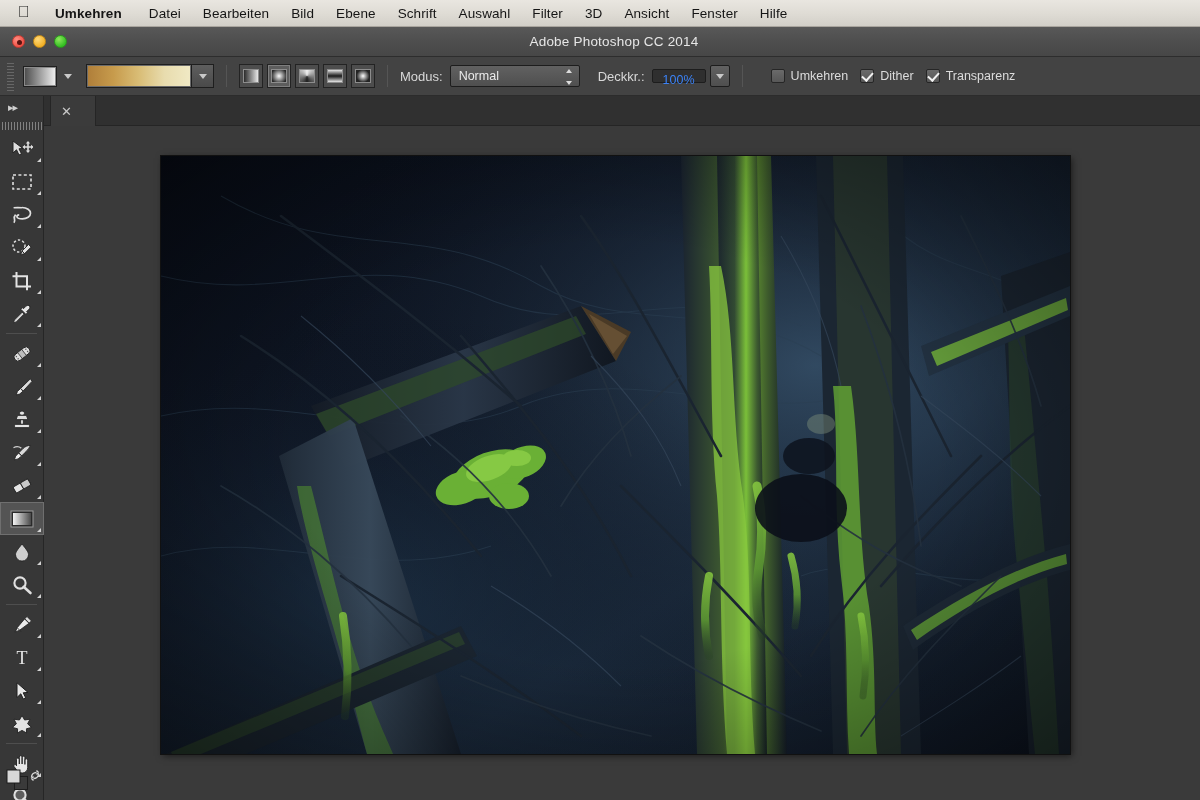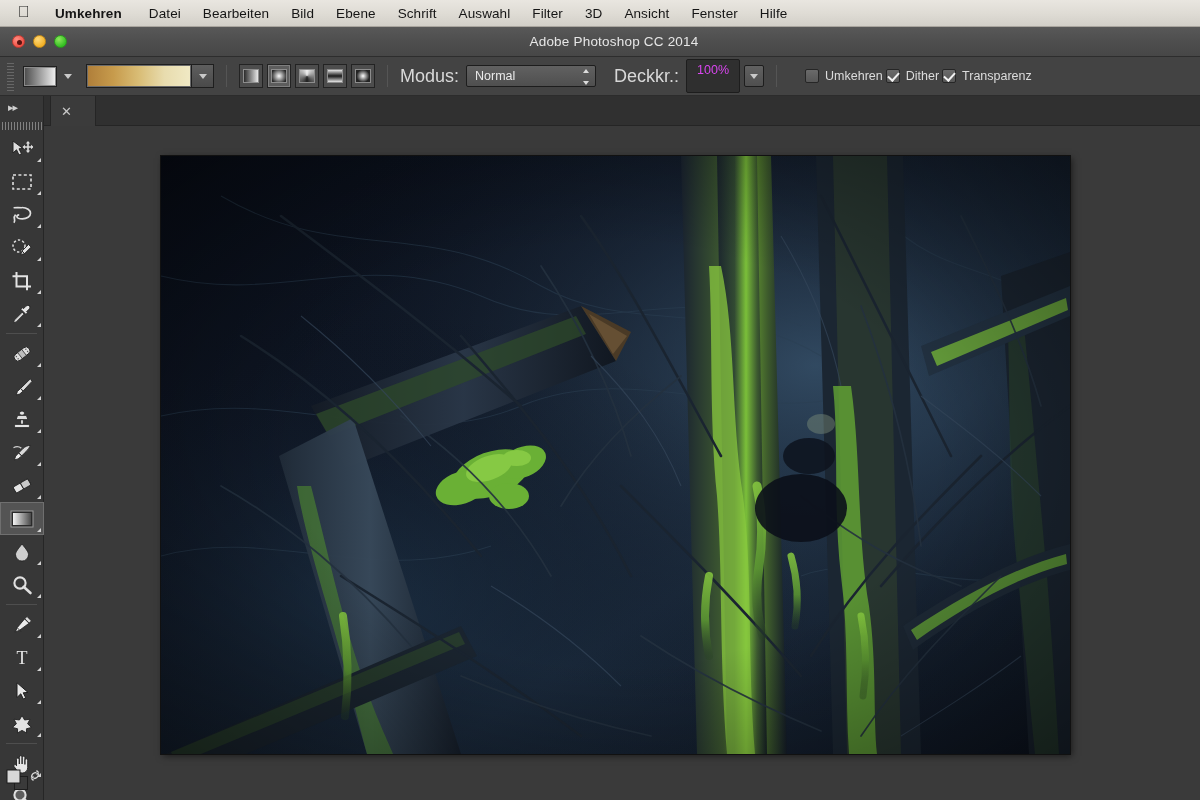--- a/index.html
+++ b/index.html
@@ -94,45 +94,45 @@
     background: #4d4d4d; display: flex; align-items: center; justify-content: center;
   }
   .gtype.on { background: #5d5d5d; box-shadow: inset 0 0 0 1px #7e7e7e; }
   .gtype i { display: block; width: 16px; height: 14px; border: 1px solid #8d8d8d; }
   .gt-linear i { background: linear-gradient(to right, #2b2b2b, #e8e8e8); }
   .gt-radial i { background: radial-gradient(circle at 50% 50%, #f0f0f0 5%, #2b2b2b 85%); }
   .gt-angle  i { background: conic-gradient(from 180deg at 50% 50%, #1e1e1e, #f2f2f2, #1e1e1e); }
   .gt-refl   i { background: linear-gradient(to bottom, #e8e8e8 0%, #2b2b2b 45%, #2b2b2b 55%, #e8e8e8 100%); }
   .gt-dia    i { background: radial-gradient(circle at 50% 50%, #ececec 6%, #242424 70%); }
 
-  .ob-label { color: #d8d8d8; font-size: 18px; margin-right: 7px; white-space: nowrap; }
+  .ob-label { color: #d8d8d8; font-size: 13px; margin-right: 7px; white-space: nowrap; }
   .ob-select {
     width: 130px; height: 22px; border: 1px solid #1d1d1d; border-radius: 2px;
     background: linear-gradient(to bottom, #616161, #4f4f4f);
     color: #eaeaea; font-size: 12.5px; line-height: 20px; padding-left: 8px;
     position: relative;
   }
   .ob-select .arrows {
     position: absolute; right: 6px; top: 3px; width: 7px; height: 16px;
     display: flex; flex-direction: column; justify-content: space-between; align-items: center;
   }
   .ob-select .arrows span { display: block; width: 0; height: 0; }
   .ob-select .arrows span.up   { border-left: 3.5px solid transparent; border-right: 3.5px solid transparent; border-bottom: 4px solid #dcdcdc; }
   .ob-select .arrows span.down { border-left: 3.5px solid transparent; border-right: 3.5px solid transparent; border-top: 4px solid #dcdcdc; }
   .ob-num {
-    width: 54px; height: 34px; border: 1px solid #1d1d1d; border-radius: 2px;
-    background: #2f2f2f; color: #d946ef; font-size: 12.5px; line-height: 20px;
+    width: 54px; height: 14px; border: 1px solid #1d1d1d; border-radius: 2px;
+    background: #2f2f2f; color: #3b82f6; font-size: 12.5px; line-height: 20px;
     text-align: center;
   }
   .ob-stepper {
     width: 20px; height: 22px; margin-left: 4px; border: 1px solid #1d1d1d; border-radius: 2px;
     background: linear-gradient(to bottom, #616161, #4f4f4f);
     display: flex; align-items: center; justify-content: center;
   }
-  .cbrow { display: flex; align-items: center; margin-left: 3px; }
+  .cbrow { display: flex; align-items: center; margin-left: 12px; }
   .cbox {
     width: 14px; height: 14px; border: 1px solid #262626; border-radius: 2px;
     background: linear-gradient(to bottom, #6a6a6a, #575757);
     margin-right: 6px; position: relative;
   }
   .cbox.on::after {
     content: ""; position: absolute; left: 3px; top: 0px;
     width: 5px; height: 9px; border: solid #f2f2f2;
     border-width: 0 2px 2px 0; transform: rotate(42deg);
   }

